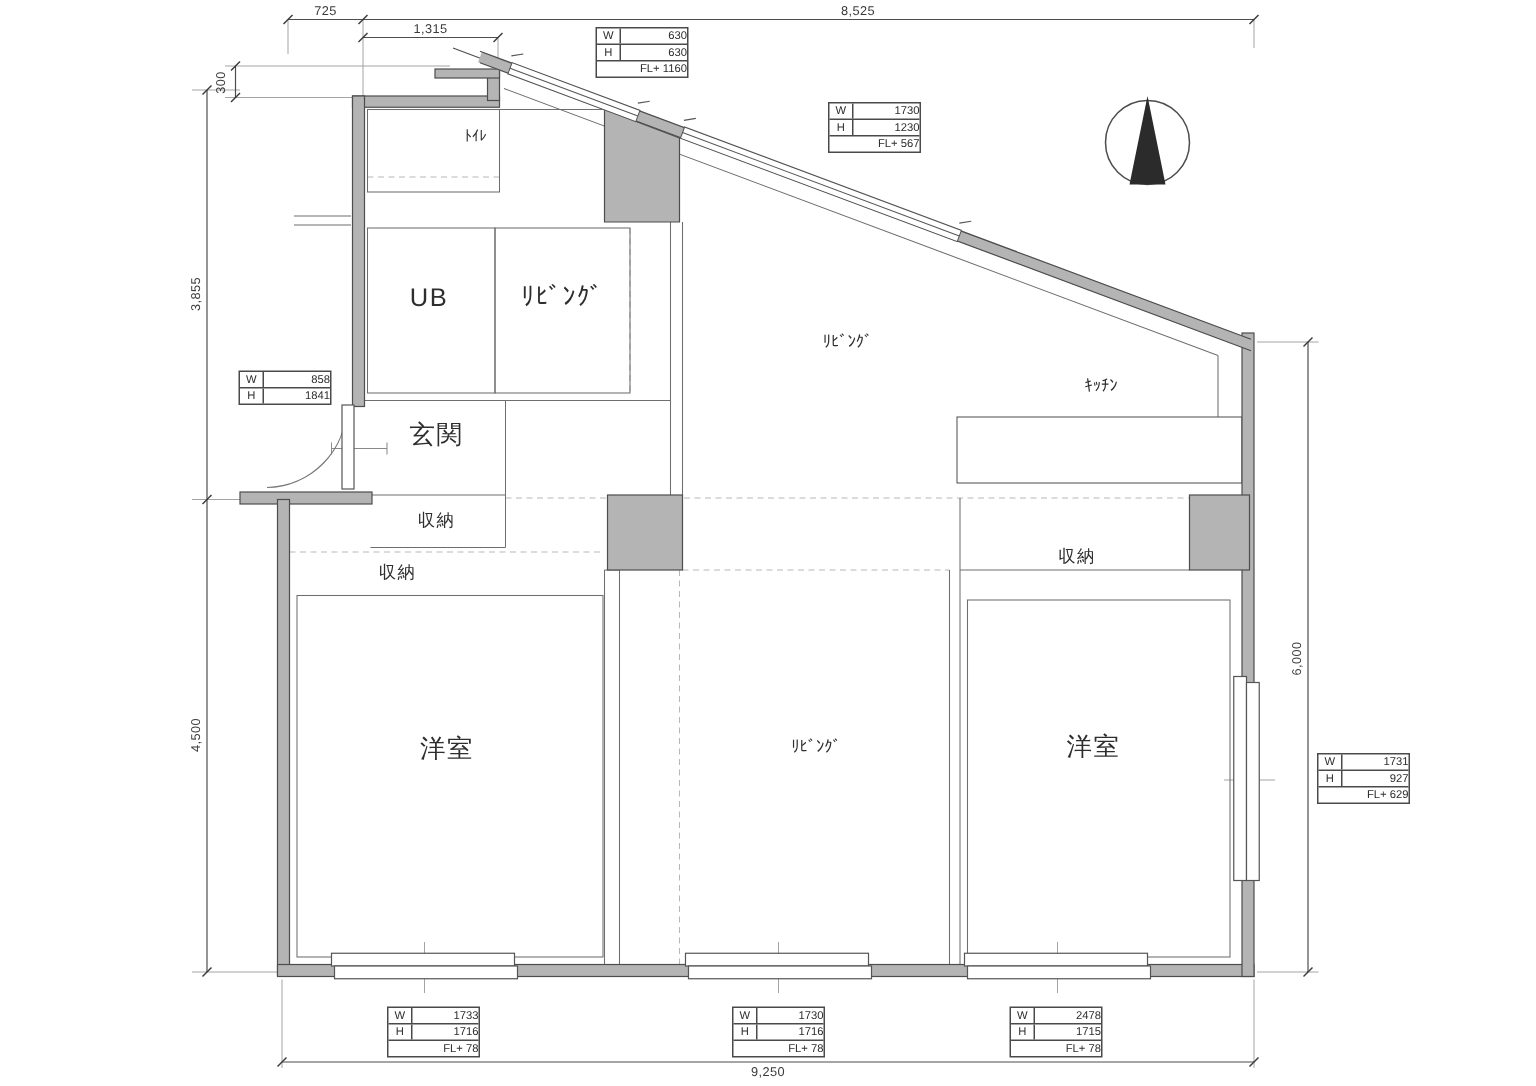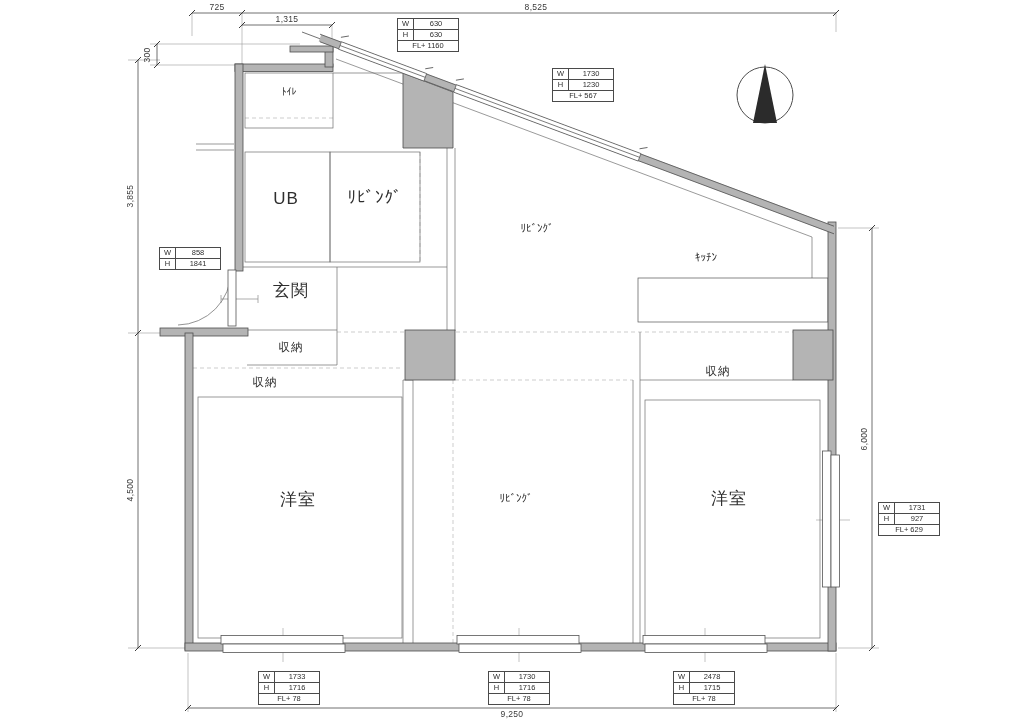--- a/index.html
+++ b/index.html
@@ -5,30 +5,30 @@
   html,body{margin:0;padding:0;background:#ffffff;}
   .canvas{
     position:relative;width:1024px;height:724px;background:#ffffff;overflow:hidden;
     font-family:"Liberation Sans","DejaVu Sans",sans-serif;color:#333;
   }
   .canvas svg{position:absolute;left:0;top:0;}
   .lbl{position:absolute;transform:translate(-50%,-50%);white-space:nowrap;color:#2e2e2e;}
   .lbl.rot{transform:translate(-50%,-50%) rotate(-90deg);}
   .room{font-size:17px;letter-spacing:1px;}
   .room.small{font-size:11.5px;}
-  .room.kana{font-size:11px;letter-spacing:0;}
+  .room.kana{font-size:11px;letter-spacing:0;margin-left:28px;}
   .dim{font-size:8.5px;color:#3a3a3a;letter-spacing:0.3px;}
   .otable{
     position:absolute;width:62px;background:#fff;border:1px solid #4a4a4a;
     font-size:7.5px;color:#2e2e2e;box-sizing:border-box;
   }
   .otable .r{display:flex;height:10px;line-height:10px;border-bottom:1px solid #4a4a4a;}
   .otable .r:last-child{border-bottom:none;}
   .otable .k{width:15px;border-right:1px solid #4a4a4a;text-align:center;}
-  .otable .v{flex:1;text-align:center;}
+  .otable .v{flex:1;text-align:right;}
   .otable .r.fl .v{border-right:none;}
 </style>
 </head>
 <body>
 
 <div class="canvas">
 
   <svg width="1024" height="724" viewBox="0 0 1024 724">
 
     <g stroke="#9a9a9a" stroke-width="0.6">
@@ -187,21 +187,21 @@
   <div class="lbl room small" style="left:265px;top:382px">収納</div>
   <div class="lbl room kana" style="left:537px;top:228px">ﾘﾋﾞﾝｸﾞ</div>
   <div class="lbl room kana" style="left:706px;top:257px">ｷｯﾁﾝ</div>
   <div class="lbl room small" style="left:718px;top:371px">収納</div>
   <div class="lbl room" style="left:298px;top:499px">洋室</div>
   <div class="lbl room kana" style="left:516px;top:498px">ﾘﾋﾞﾝｸﾞ</div>
   <div class="lbl room" style="left:729px;top:498px">洋室</div>
 
   <div class="lbl dim" style="left:217px;top:7px">725</div>
   <div class="lbl dim" style="left:287px;top:19px">1,315</div>
-  <div class="lbl dim" style="left:536px;top:7px">8,525</div>
+  <div class="lbl dim" style="left:572px;top:7px">8,525</div>
   <div class="lbl dim rot" style="left:147px;top:55px">300</div>
   <div class="lbl dim rot" style="left:130px;top:196px">3,855</div>
   <div class="lbl dim rot" style="left:130px;top:490px">4,500</div>
   <div class="lbl dim rot" style="left:864px;top:439px">6,000</div>
   <div class="lbl dim" style="left:512px;top:714px">9,250</div>
 
   <div class="otable" style="left:397px;top:18px">
     <div class="r">
         <span class="k">W</span>
         <span class="v">630</span>

